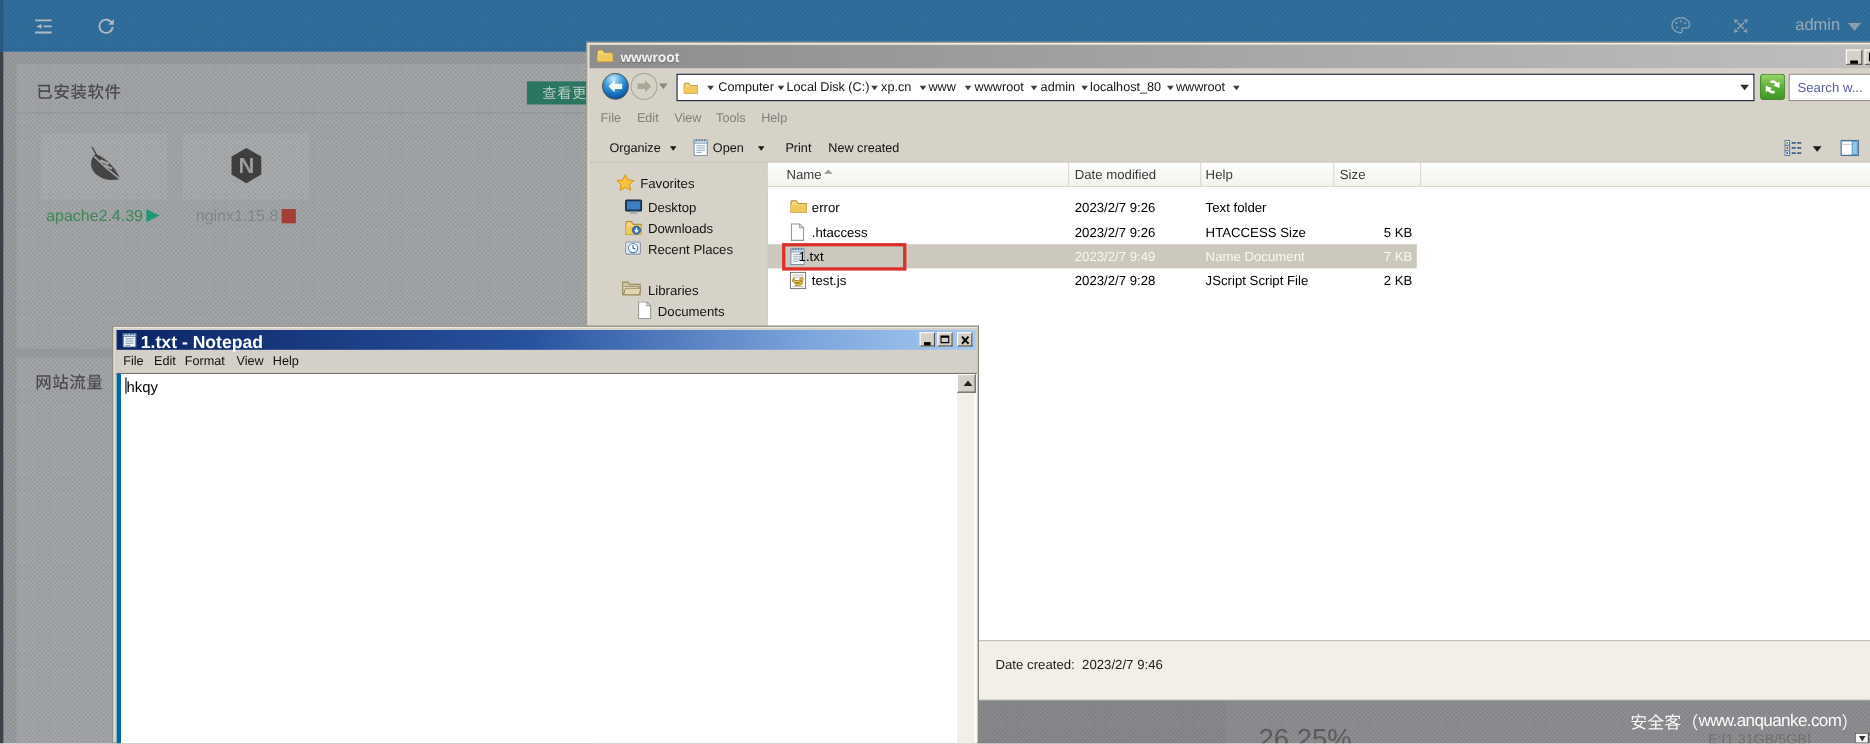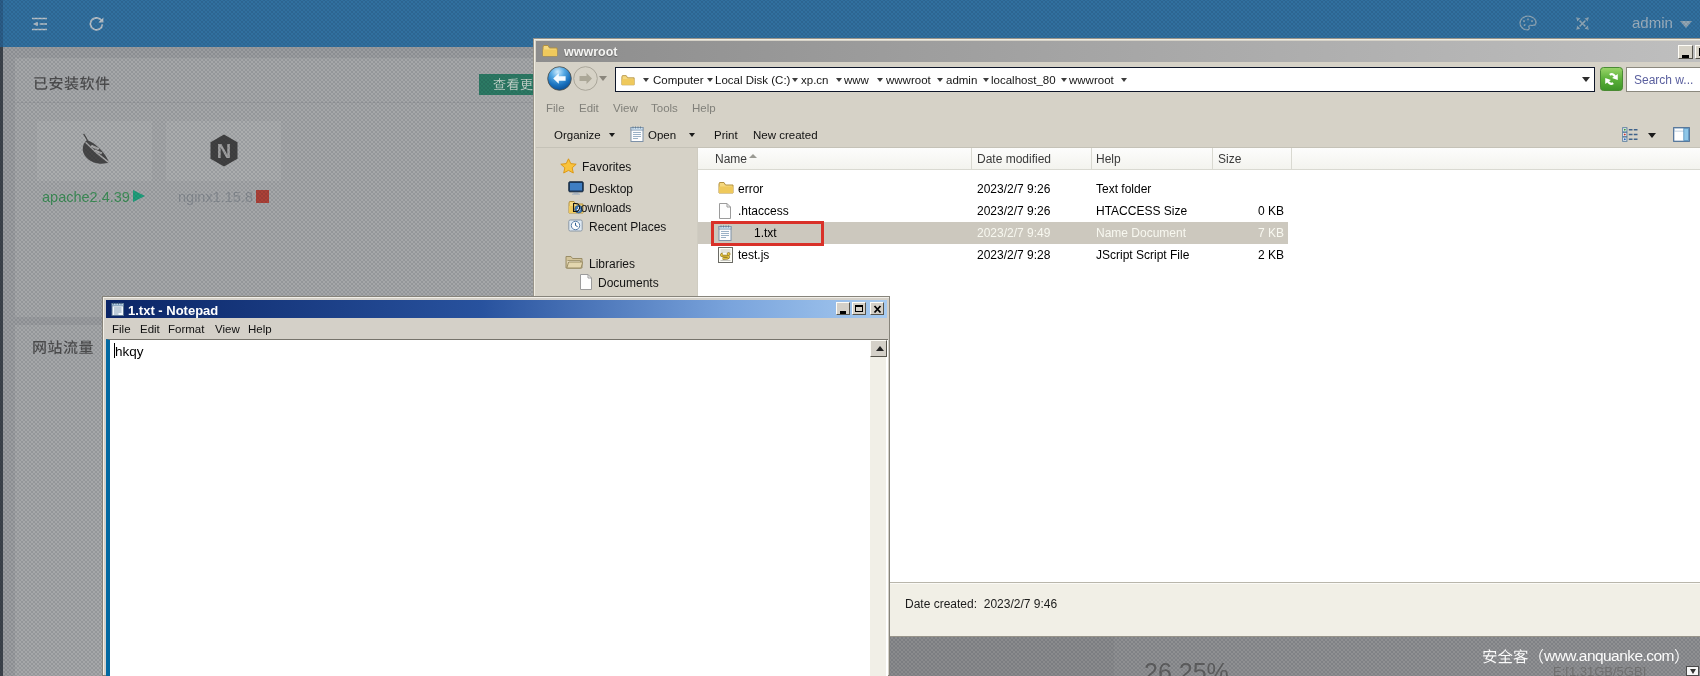--- a/index.html
+++ b/index.html
@@ -69,21 +69,21 @@
 .hlw{color:#f8f8f0}
 .redbox{left:177px;top:182px;width:113px;height:25px;border:3px solid #d93129;z-index:3}
 .edet{left:2px;top:543px;width:1175px;height:54px;background:#f1efe6;
   border-top:1px solid #b9b6ab;box-shadow:inset 0 1px 0 #fbfaf6}
 .navdiv{left:163px;top:109px;width:1px;height:434px;background:#cfccc1}
 
 .np{left:102px;top:296px;width:788px;height:380px;background:#d4d0c8;
   border:1px solid #87847b;box-shadow:inset 1px 1px 0 #f2efe8;z-index:20}
 .nptitle{left:3px;top:3px;width:781px;height:18px;
   background:linear-gradient(90deg,#0b2566,#28529e 48%,#7aa4dc 80%,#a6caf0)}
-.nptxt{position:absolute;left:22px;top:2.5px;color:#fff;font-weight:bold;font-size:13px}
+.nptxt{position:absolute;left:22px;top:2.5px;color:#fff;font-weight:bold;font-size:16px}
 .npmenu{left:3px;top:22px;width:781px;height:20px;font-size:11.5px;color:#101010}
 .npmenu b{position:absolute;top:4px;font-weight:normal}
 .npbody{left:3px;top:42px;width:782px;height:358px;background:#fff;
   border-top:1px solid #76736b;border-left:4px solid #0369a1}
 .nptext{position:absolute;left:5px;top:4px;font-size:13.5px;color:#000}
 .caret-i{position:absolute;left:4px;top:3px;width:1px;height:15px;background:#000}
 .npsb{position:absolute;right:2px;top:0;width:16px;height:337px;background:#f1efe7}
 .npsb .up{position:absolute;left:0;top:0;width:17px;height:17px;background:#d4d0c8;
   border-top:1px solid #fdfcf7;border-left:1px solid #fdfcf7;border-right:1.5px solid #55534b;border-bottom:1.5px solid #55534b}
 .uptri{position:absolute;left:4.5px;top:5px;width:0;height:0;border-bottom:5px solid #222;
@@ -344,21 +344,21 @@
       </div>
       <div class="navitem" style="left:55px;top:143px">Desktop</div>
       <div class="abs" style="left:34px;top:161px">
         <svg width="16" height="14" viewBox="0 0 16 14" style="display:block">
 <path d="M1 3 L1 13 L15 13 L15 4 L7.5 4 L6 1.5 L1.6 1.5 Z" fill="#f5d87e" stroke="#b3913f"></path>
 <path d="M1 6 L15 6 L15 13 L1 13 Z" fill="#efc95c"></path>
 <circle cx="10.6" cy="9.2" r="3.8" fill="#3c77b8" stroke="#2a5a8e" stroke-width="0.7"></circle>
 <path d="M10.6 7 L10.6 10.4 M9.1 9.1 L10.6 10.9 L12.1 9.1" stroke="#fff" stroke-width="1.1" fill="none"></path>
         </svg>
       </div>
-      <div class="navitem" style="left:38px;top:162px">Downloads</div>
+      <div class="navitem" style="left:55px;top:162px">Downloads</div>
       <div class="abs" style="left:34px;top:179px">
         <svg width="15" height="14" viewBox="0 0 15 14" style="display:block">
 <rect x="0.8" y="2" width="13.4" height="11" rx="1.5" fill="#dfeaf4" stroke="#8a97a5"></rect>
 <circle cx="7.5" cy="7.5" r="4.2" fill="#fdfdfd" stroke="#5b80a8"></circle>
 <path d="M7.5 4.8 L7.5 7.5 L9.6 8.6" stroke="#2c5f94" stroke-width="1" fill="none"></path>
         </svg>
       </div>
       <div class="navitem" style="left:55px;top:181px">Recent Places</div>
       <div class="abs" style="left:31px;top:215px">
         <svg width="18" height="15" viewBox="0 0 18 15" style="display:block">
@@ -403,32 +403,32 @@
       <div class="row" style="top:161px">
         <div class="abs" style="left:20px;top:3px">
           <svg width="14" height="16" viewBox="0 0 14 16" style="display:block">
 <path d="M1.5 0.5 L9 0.5 L12.5 4 L12.5 15.5 L1.5 15.5 Z" fill="#fdfdfd" stroke="#9b9b9b"></path>
 <path d="M9 0.5 L9 4 L12.5 4" fill="none" stroke="#9b9b9b"></path>
           </svg>
         </div>
         <em style="left:40px">.htaccess</em>
         <em style="left:279px">2023/2/7 9:26</em>
         <em style="left:398px">HTACCESS Size</em>
-        <em style="left:520px;width:66px;text-align:right">0 KB</em>
+        <em style="left:520px;width:66px;text-align:right">5 KB</em>
       </div>
       <div class="row" style="top:183px">
         <div class="abs" style="left:20px;top:3px">
           <svg width="14" height="16" viewBox="0 0 14 16" style="display:block">
 <rect x="1" y="1.5" width="12" height="14" fill="#fdfdfd" stroke="#7d91a8"></rect>
 <rect x="1" y="1.5" width="12" height="2.6" fill="#cfe3f2" stroke="#7d91a8" stroke-width="0.8"></rect>
 <path d="M3 6.5 H11 M3 8.5 H11 M3 10.5 H11 M3 12.5 H8" stroke="#8fa8c0" stroke-width="0.9"></path>
 <path d="M3 0.5 V2.5 M5.5 0.5 V2.5 M8 0.5 V2.5 M10.5 0.5 V2.5" stroke="#5c788f" stroke-width="0.9"></path>
 </svg>
         </div>
-        <em style="left:56px">1.txt</em>
+        <em style="left:28px">1.txt</em>
         <em class="hlw" style="left:279px">2023/2/7 9:49</em>
         <em class="hlw" style="left:398px">Name Document</em>
         <em class="hlw" style="left:520px;width:66px;text-align:right">7 KB</em>
       </div>
       <div class="row" style="top:205px">
         <div class="abs" style="left:20px;top:3px">
           <svg width="15" height="16" viewBox="0 0 15 16" style="display:block">
 <rect x="0.5" y="0.5" width="14" height="15" fill="#fdfdf6" stroke="#6b6b66"></rect>
 <path d="M2.5 3 H12.5 M2.5 5 H12.5" stroke="#b9b9b2" stroke-width="0.8"></path>
 <path d="M4.6 6.8 C3.2 7 3 8.6 4.4 8.8 L9.6 9.2 C11 9.4 10.8 11 9.4 11.2 L4.6 11.4" fill="none" stroke="#8a6d1c" stroke-width="2.6"></path>

